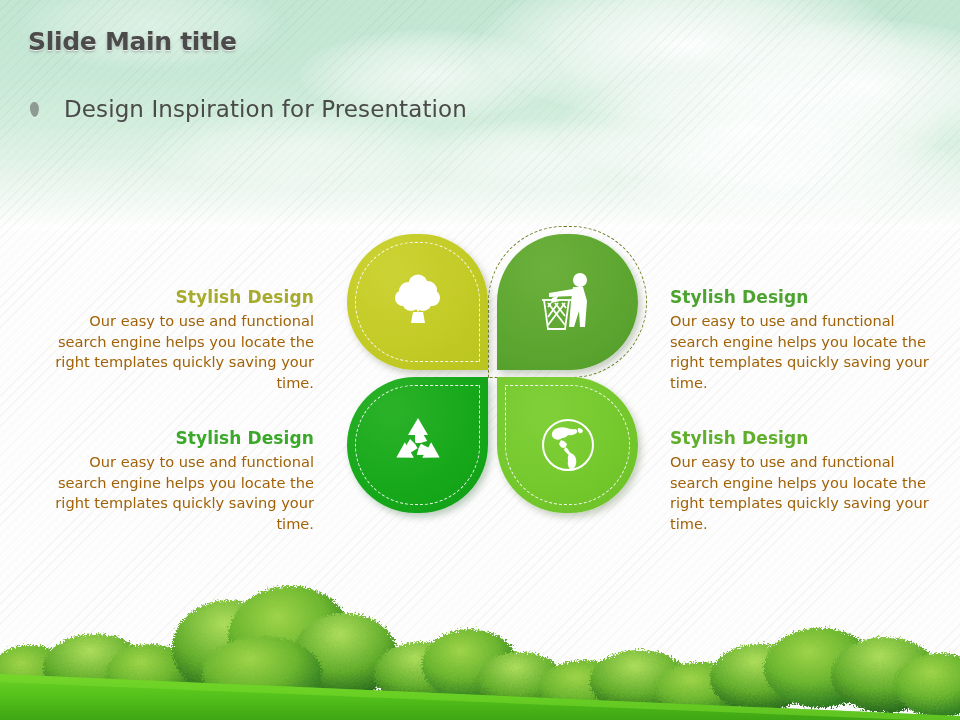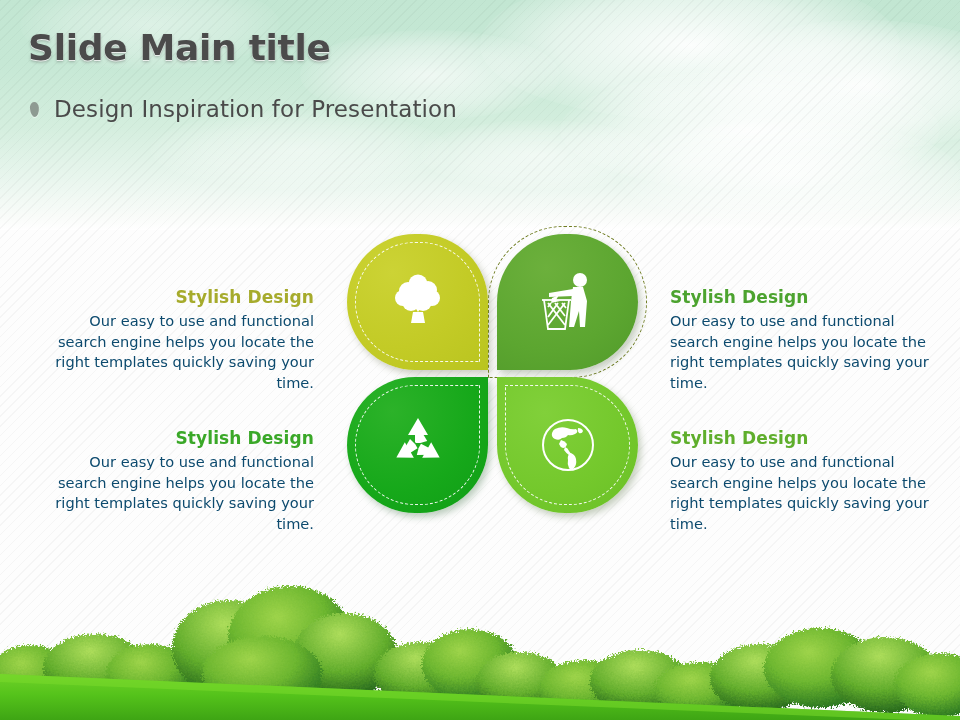--- a/index.html
+++ b/index.html
@@ -47,27 +47,27 @@
     pointer-events:none;
   }
 
   
   .scenery { position:absolute; left:0; bottom:0; width:960px; height:150px; }
   .scenery svg { display:block; width:960px; height:150px; }
 
   
   .title {
     position:absolute; left:28px; top:27px;
-    font-size:36px; font-weight:bold; letter-spacing:-.3px;
+    font-size:25px; font-weight:bold; letter-spacing:-.3px;
     color:#4b4b4b;
     text-shadow:0 1px 0 rgba(255,255,255,.75), 0 2px 3px rgba(70,70,70,.35);
   }
   .subtitle-row {
     position:absolute; left:30px; top:96px;
-    display:flex; align-items:center; gap:15px;
+    display:flex; align-items:center; gap:25px;
   }
   .leaf-bullet {
     width:9px; height:15px;
     background:#8e9a92;
     border-radius:50% 50% 50% 50% / 38% 38% 62% 62%;
     transform:rotate(-4deg);
     box-shadow:0 1px 1px rgba(255,255,255,.6);
   }
   .subtitle {
     font-size:23px; color:#4a4a4a; letter-spacing:.1px;
@@ -129,21 +129,21 @@
                 background:radial-gradient(circle at 34% 26%, #81d03a 0%, #74c82c 58%, #69bf26 100%);
                 box-shadow:3px 4px 7px rgba(70,100,45,.30); }
   .p-br .dash { border-radius:0 60px 60px 60px; }
 
   
   .block { position:absolute; width:262px;margin-top:29px; }
   .block h3 {
     margin:0 0 4px 0; font-size:17px; font-weight:bold; letter-spacing:.1px;
   }
   .block p {
-    margin:0; font-size:14.6px; line-height:20.5px; color:#0c4a6e;
+    margin:0; font-size:14.6px; line-height:20.5px; color:#a16207;
   }
   .left-block  { left:52px; text-align:right; }
   .right-block { left:670px; text-align:left; }
 
   .lb-top { top:258px; }
   .lb-bot { top:399px; }
   .rb-top { top:258px; }
   .rb-bot { top:399px; }
 
   .h-olive { color:#a6ab2c; }

